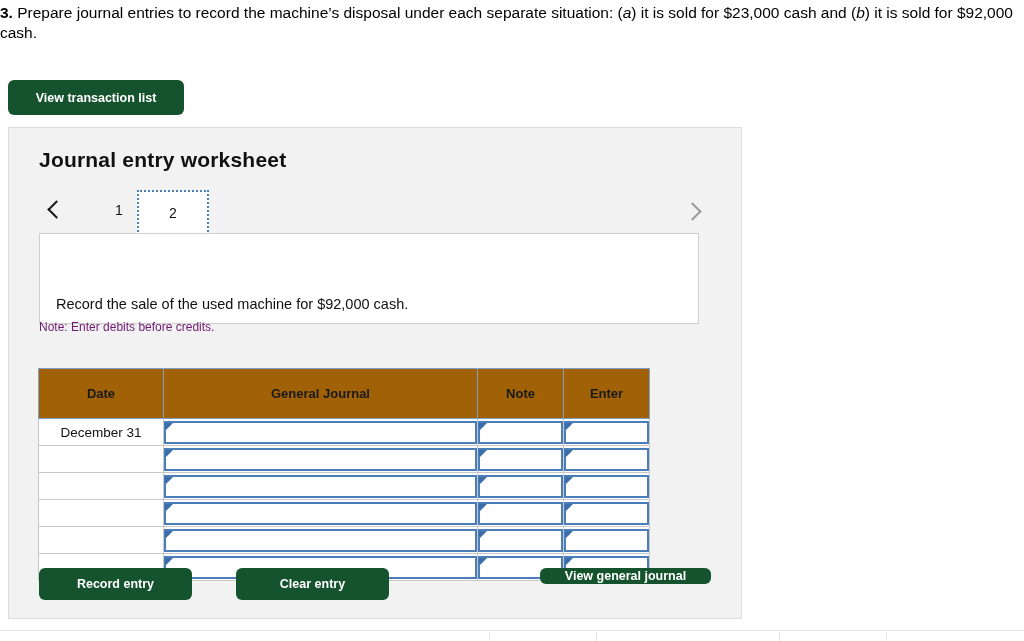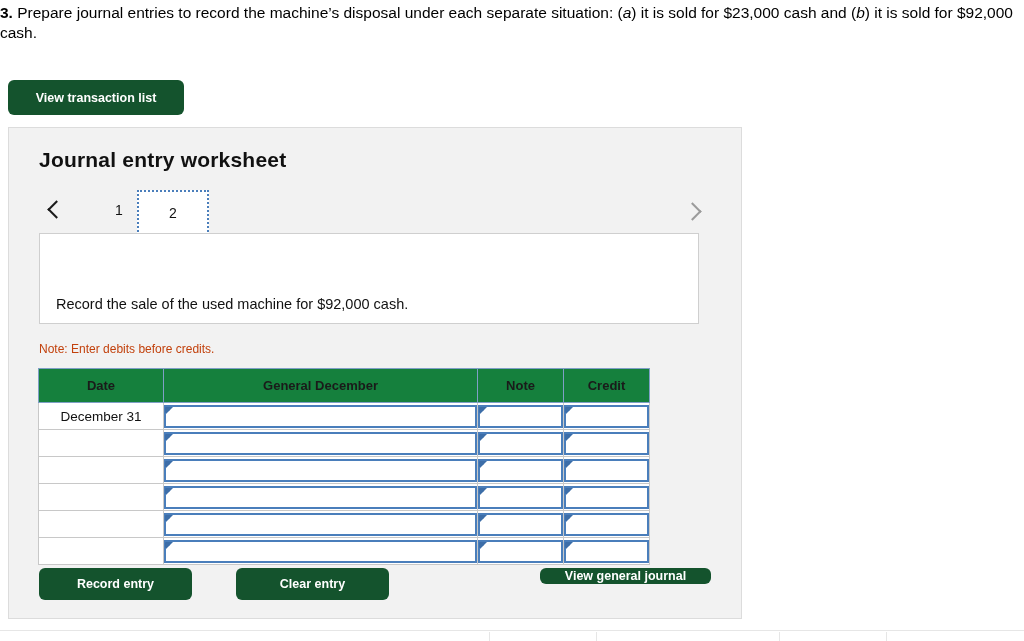--- a/index.html
+++ b/index.html
@@ -171,45 +171,45 @@
     top: 18px;
     font-size: 14.5px;
     color: #111;
     margin-top: 44px;
   }
 
   
   #note-text {
     position: absolute;
     left: 30px;
-    top: 214px;
+    top: 192px;
     font-size: 12px;
-    color: #c2410c;
+    color: #701a75;
     text-align: center;
   }
 
   
   #journal-table {
     position: absolute;
     left: 29px;
     top: 240px;
     width: 611px;
     border-collapse: collapse;
     table-layout: fixed;
     background: #ffffff;
   }
   #journal-table th {
-    background: #15803d;
+    background: #a16207;
     border: 1px solid #7f9fc6;
     height: 25px;
     font-size: 13px;
     font-weight: bold;
     color: #1a1a1a;
     text-align: center;
-    padding: 4px;
+    padding: 12px;
   }
   #journal-table td {
     padding: 0;
     height: 26px;
     border: 1px solid #c8c8c8;
     background: #ffffff;
     vertical-align: middle;
   }
   #journal-table td.date-cell {
     text-align: center;
@@ -330,23 +330,23 @@
   <table id="journal-table">
     <colgroup>
       <col class="col-date">
       <col class="col-gj">
       <col class="col-debit">
       <col class="col-credit">
     </colgroup>
     <thead>
       <tr>
         <th>Date</th>
-        <th>General December</th>
+        <th>General Journal</th>
         <th>Note</th>
-        <th>Credit</th>
+        <th>Enter</th>
       </tr>
     </thead>
     <tbody>
       <tr>
         <td class="date-cell">December 31</td>
         <td class="input-cell">
           <div class="cell-input">
               <span class="marker"></span>
             </div>
         </td>

